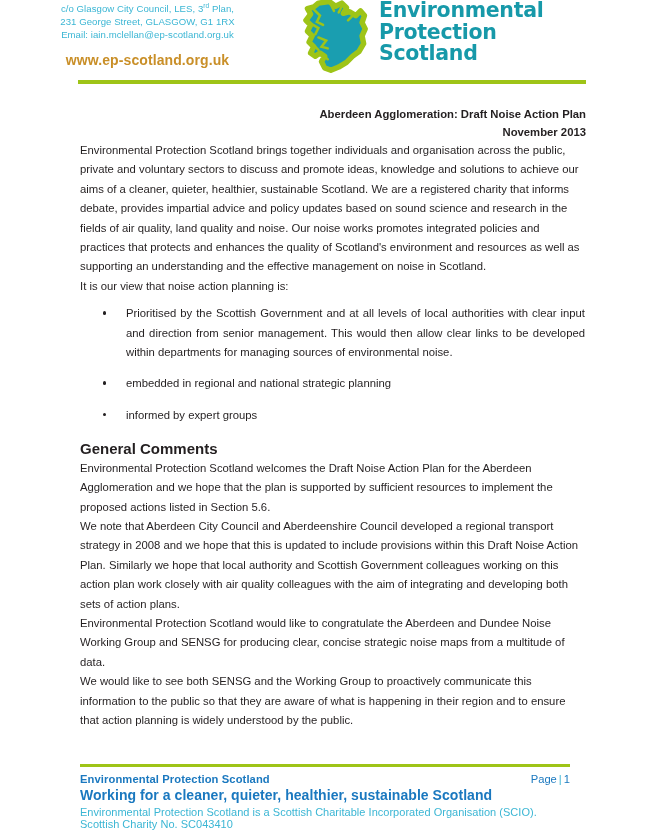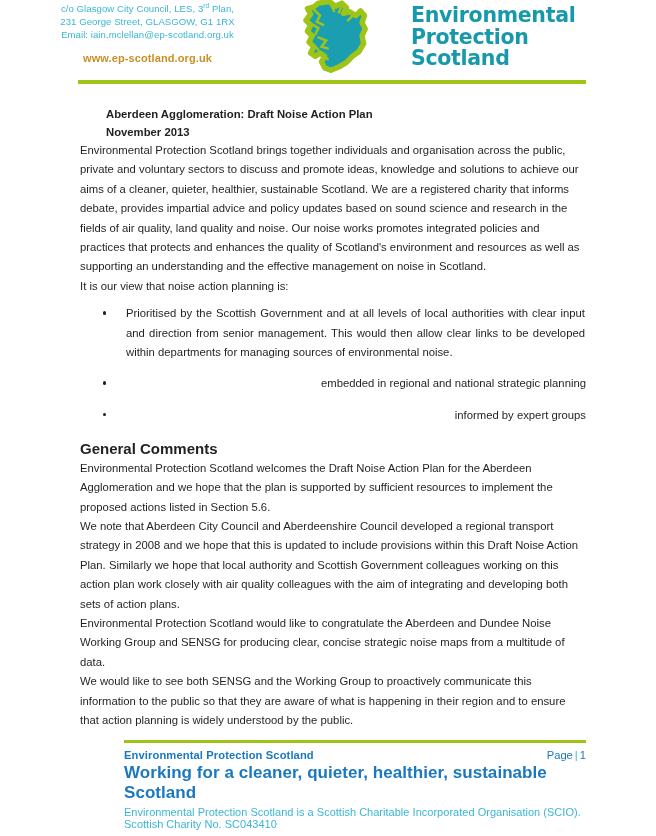--- a/index.html
+++ b/index.html
@@ -41,40 +41,38 @@
     white-space: nowrap;
     letter-spacing: 0.05px;
   }
   .contact-line sup {
     font-size: 6.6px;
     vertical-align: super;
     line-height: 0;
   }
   .web-line {
     margin-top: 10px;
-    font-size: 11px;
+    font-size: 14px;
     font-weight: bold;
     color: #c98f28;
     letter-spacing: 0.1px;
   }
 
   .logo-col {
     display: flex;
     align-items: flex-start;
     padding-top: 0px;
   }
   .logo-map {
     width: 78px;
     height: 78px;
     flex: 0 0 auto;
     margin-right: 6px;
   }
   .logo-text {
-    padding-top: 5px;
-    margin-left: 32px;
   }
   .logo-text div {
     font-family: "DejaVu Sans", sans-serif;
     font-size: 20.5px;
     line-height: 21.5px;
     font-weight: bold;
     color: #1799a9;
     letter-spacing: -0.3px;
   }
 
@@ -86,21 +84,21 @@
     height: 4px;
     background: #9ec417;
   }
 
   
   .page-body {
     padding: 0 70px 0 80px;
     box-sizing: border-box;
   }
   .doc-title {
-    text-align: left;
+    text-align: right;
     font-size: 11.3px;
     font-weight: bold;
     line-height: 17.5px;
     margin-top: 18px;
     padding-left: 26px;
   }
   p.para {
     font-size: 11.3px;
     line-height: 19.4px;
     margin: 0 0 0 0;
@@ -113,21 +111,20 @@
     list-style: none;
     margin: 8px 0 0 0;
     padding: 0;
   }
   ul.bullets li {
     position: relative;
     padding-left: 46px;
     font-size: 11.3px;
     line-height: 19.4px;
     margin-bottom: 12px;
-    text-align: right;
   }
   ul.bullets li .dot {
     position: absolute;
     left: 23px;
     top: 7px;
     width: 3.4px;
     height: 3.4px;
     border-radius: 50%;
     background: #231f20;
   }
@@ -137,25 +134,24 @@
     font-size: 15px;
     font-weight: bold;
     margin: 14px 0 0 0;
     line-height: 19.4px;
   }
 
   
   .letter-foot {
     position: absolute;
     left: 0;
-    right: 0;
+    right: 16px;
     bottom: 6px;
     padding: 0 70px 0 80px;
     box-sizing: border-box;
-    margin-left: 44px;
   }
   .foot-rule {
     height: 3px;
     background: #9ec417;
     margin-bottom: 6px;
   }
   .foot-row {
     display: flex;
     justify-content: space-between;
     align-items: baseline;
@@ -168,21 +164,21 @@
   }
   .foot-page {
     font-size: 11.2px;
     font-weight: normal;
     color: #1a78bf;
     white-space: nowrap;
     padding-left: 23px;
   }
   .foot-page .bar { color: #3bb6d4; padding: 0 2px; }
   .foot-tag {
-    font-size: 17px;
+    font-size: 14px;
     font-weight: bold;
     color: #1a78bf;
     margin-top: 2px;
     letter-spacing: 0.05px;
   }
   .foot-charity {
     font-size: 11px;
     color: #3bb6d4;
     margin-top: 3px;
     letter-spacing: 0.02px;

